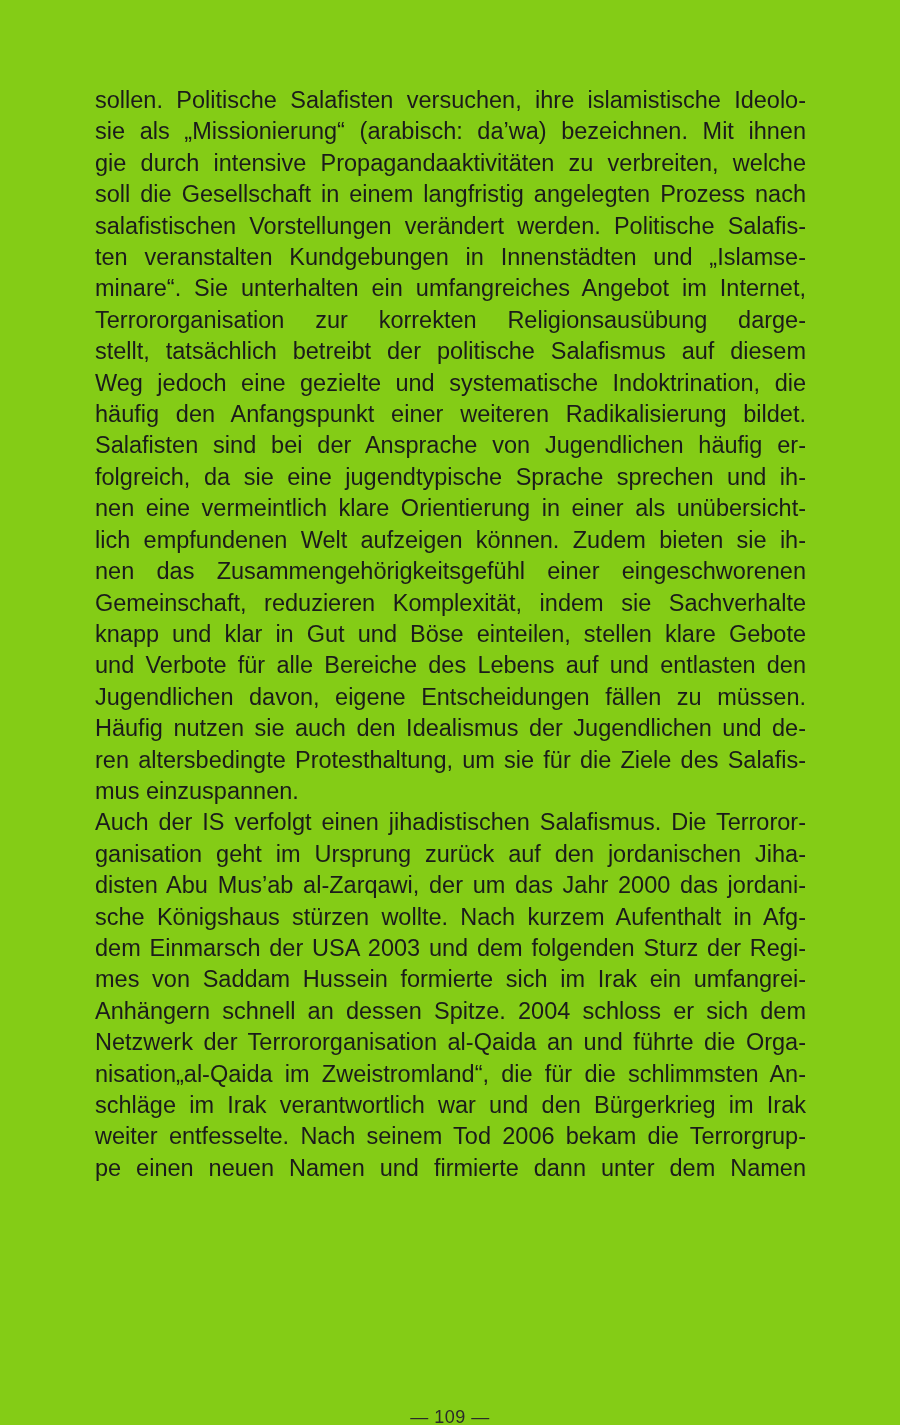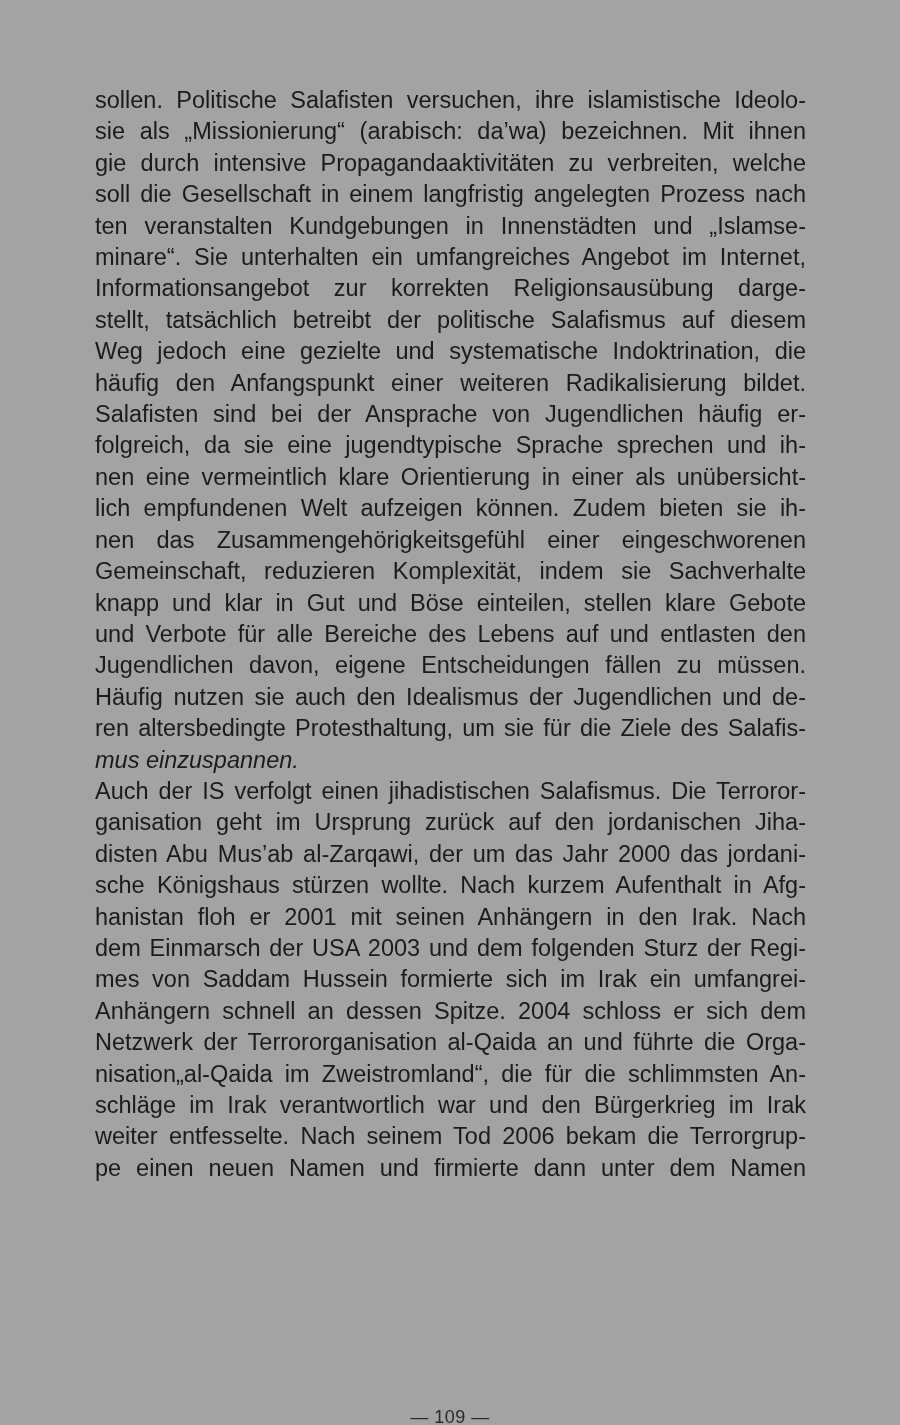--- a/index.html
+++ b/index.html
@@ -4,21 +4,21 @@
 <style>
   html, body {
     margin: 0;
     padding: 0;
     background: #ffffff;
   }
   .page {
     position: relative;
     width: 900px;
     height: 1425px;
-    background: #a3a3a3;
+    background: #84cc16;
     font-family: "Liberation Sans", sans-serif;
     color: #1b1b1b;
     overflow: hidden;
   }
   .text-block {
     position: absolute;
     left: 95px;
     top: 85px;
     width: 711px;
   }
@@ -28,21 +28,20 @@
     font-size: 23.5px;
     line-height: 31.4px;
     letter-spacing: 0px;
     text-align: justify;
     text-align-last: justify;
     color: #1b1b1b;
     white-space: normal;
   }
   .line-last-left {
     text-align-last: left;
-    font-style: italic;
   }
   .footer {
     position: absolute;
     left: 0;
     top: 1407px;
     width: 100%;
     text-align: center;
   }
   .page-number {
     font-size: 18px;
@@ -53,23 +52,24 @@
 </head>
 <body>
 
 <div class="page">
   <div class="text-block">
       <div class="paragraph">
         <div class="line">sollen. Politische Salafisten versuchen, ihre islamistische Ideolo-</div>
         <div class="line">sie als „Missionierung“ (arabisch: da’wa) bezeichnen. Mit ihnen</div>
         <div class="line">gie durch intensive Propagandaaktivitäten zu verbreiten, welche</div>
         <div class="line">soll die Gesellschaft in einem langfristig angelegten Prozess nach</div>
+        <div class="line">salafistischen Vorstellungen verändert werden. Politische Salafis-</div>
         <div class="line">ten veranstalten Kundgebungen in Innenstädten und „Islamse-</div>
         <div class="line">minare“. Sie unterhalten ein umfangreiches Angebot im Internet,</div>
-        <div class="line">Informationsangebot zur korrekten Religionsausübung darge-</div>
+        <div class="line">Terrororganisation zur korrekten Religionsausübung darge-</div>
         <div class="line">stellt, tatsächlich betreibt der politische Salafismus auf diesem</div>
         <div class="line">Weg jedoch eine gezielte und systematische Indoktrination, die</div>
         <div class="line">häufig den Anfangspunkt einer weiteren Radikalisierung bildet.</div>
         <div class="line">Salafisten sind bei der Ansprache von Jugendlichen häufig er-</div>
         <div class="line">folgreich, da sie eine jugendtypische Sprache sprechen und ih-</div>
         <div class="line">nen eine vermeintlich klare Orientierung in einer als unübersicht-</div>
         <div class="line">lich empfundenen Welt aufzeigen können. Zudem bieten sie ih-</div>
         <div class="line">nen das Zusammengehörigkeitsgefühl einer eingeschworenen</div>
         <div class="line">Gemeinschaft, reduzieren Komplexität, indem sie Sachverhalte</div>
         <div class="line">knapp und klar in Gut und Böse einteilen, stellen klare Gebote</div>
@@ -77,21 +77,20 @@
         <div class="line">Jugendlichen davon, eigene Entscheidungen fällen zu müssen.</div>
         <div class="line">Häufig nutzen sie auch den Idealismus der Jugendlichen und de-</div>
         <div class="line">ren altersbedingte Protesthaltung, um sie für die Ziele des Salafis-</div>
         <div class="line line-last-left">mus einzuspannen.</div>
       </div>
       <div class="paragraph">
         <div class="line">Auch der IS verfolgt einen jihadistischen Salafismus. Die Terroror-</div>
         <div class="line">ganisation geht im Ursprung zurück auf den jordanischen Jiha-</div>
         <div class="line">disten Abu Mus’ab al-Zarqawi, der um das Jahr 2000 das jordani-</div>
         <div class="line">sche Königshaus stürzen wollte. Nach kurzem Aufenthalt in Afg-</div>
-        <div class="line">hanistan floh er 2001 mit seinen Anhängern in den Irak. Nach</div>
         <div class="line">dem Einmarsch der USA 2003 und dem folgenden Sturz der Regi-</div>
         <div class="line">mes von Saddam Hussein formierte sich im Irak ein umfangrei-</div>
         <div class="line">Anhängern schnell an dessen Spitze. 2004 schloss er sich dem</div>
         <div class="line">Netzwerk der Terrororganisation al-Qaida an und führte die Orga-</div>
         <div class="line">nisation„al-Qaida im Zweistromland“, die für die schlimmsten An-</div>
         <div class="line">schläge im Irak verantwortlich war und den Bürgerkrieg im Irak</div>
         <div class="line">weiter entfesselte. Nach seinem Tod 2006 bekam die Terrorgrup-</div>
         <div class="line">pe einen neuen Namen und firmierte dann unter dem Namen</div>
       </div>
     </div>

